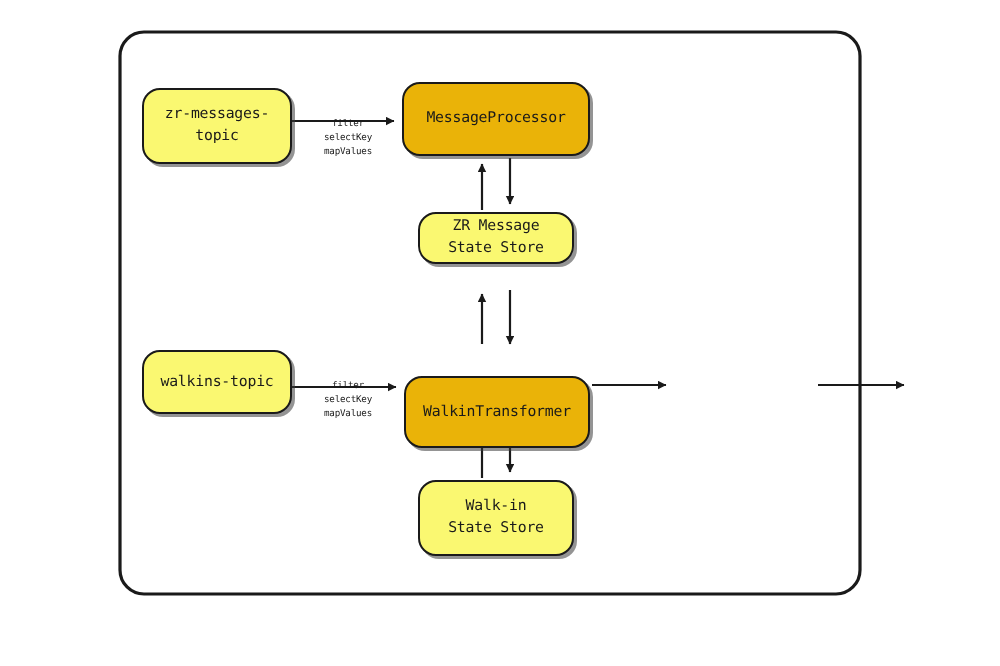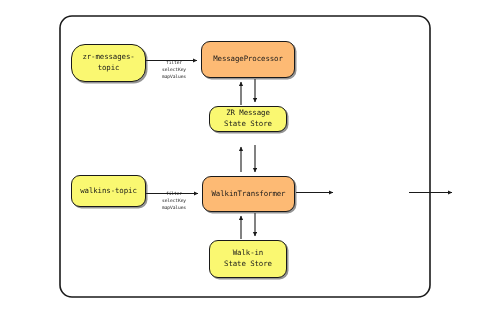--- a/index.html
+++ b/index.html
@@ -36,21 +36,21 @@
     line-height: 1.45;
     color: #1a1a1a;
     letter-spacing: -0.1px;
     z-index: 5;
     box-shadow: 1.5px 1.5px 0 rgba(60,60,60,0.55);
   }
   .node.topic, .node.store {
     background: #faf871;
   }
   .node.processor {
-    background: #fdba74;
+    background: #eab308;
   }
   .node .label {
     white-space: pre-line;
     display: block;
     padding: 0 3px;
   }
   .edge-label {
     position: absolute;
     font-family: "DejaVu Sans Mono", monospace;
     font-size: 4.6px;
@@ -99,38 +99,38 @@
 
     <line x1="296" y1="192.5" x2="333" y2="192.5" stroke="#1a1a1a" stroke-width="1.1" marker-end="url(#arrow)"></line>
 
     <line x1="409" y1="192.5" x2="452" y2="192.5" stroke="#1a1a1a" stroke-width="1.1" marker-end="url(#arrow)"></line>
 
     <line x1="255" y1="213" x2="255" y2="236" stroke="#1a1a1a" stroke-width="1.1" marker-end="url(#arrow)"></line>
 
     <line x1="241" y1="239" x2="241" y2="216" stroke="#1a1a1a" stroke-width="1.1" marker-end="url(#arrow)"></line>
   </svg>
 
-  <div class="node topic" style="left:71px; top:44px; width:75px; height:38px;border-radius:14px;">
+  <div class="node topic" style="left:71px; top:44px; width:75px; height:38px;">
     <span class="label">zr-messages-topic</span>
   </div>
 
   <div class="node processor" style="left:201px; top:41px; width:94px; height:37px;">
     <span class="label">MessageProcessor</span>
   </div>
 
   <div class="node store" style="left:209px; top:106px; width:78px; height:26px;">
     <span class="label">ZR Message
 State Store</span>
   </div>
 
   <div class="node topic" style="left:71px; top:175px; width:75px; height:32px;">
     <span class="label">walkins-topic</span>
   </div>
 
-  <div class="node processor" style="left:202px; top:176px; width:93px; height:36px;">
+  <div class="node processor" style="left:202px; top:188px; width:93px; height:36px;">
     <span class="label">WalkinTransformer</span>
   </div>
 
 
   <div class="node store" style="left:209px; top:240px; width:78px; height:38px;">
     <span class="label">Walk-in
 State Store</span>
   </div>
 
   <div class="edge-label" style="left:152px; top:59px; width:44px;">filter

